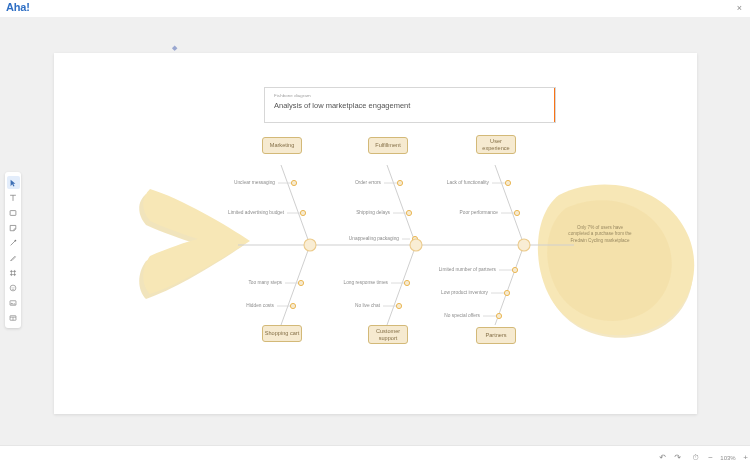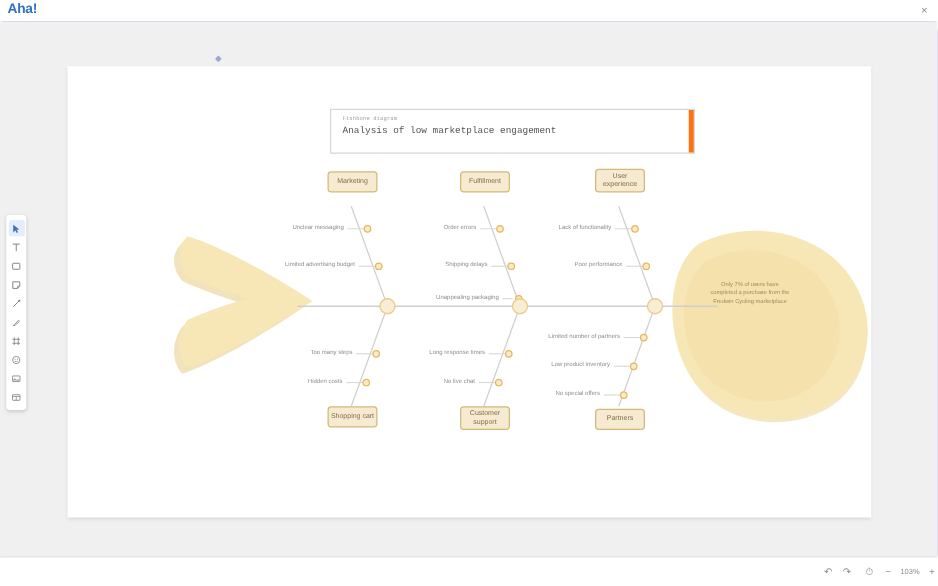--- a/index.html
+++ b/index.html
@@ -6,22 +6,21 @@
   html, body {
     margin: 0; padding: 0;
     width: 750px; height: 469px;
     overflow: hidden;
     background: #ffffff;
     font-family: "Liberation Sans", sans-serif;
   }
   #app {
     position: relative;
     width: 750px; height: 469px;
-    background: #8b5cf6;
-    border-radius: 26px;
+    background: #b91c1c;
   }
 
   
   .topbar {
     position: absolute; left: 0; top: 0;
     width: 750px; height: 17px;
     background: #ffffff;
   }
   .brand {
     position: absolute; left: 6px; top: 1px;
@@ -79,21 +78,21 @@
 
   
   .infobox {
     position: absolute; left: 210px; top: 34px;
     width: 292px; height: 36px;
     border: 1px solid #d7d7d7;
     background: #ffffff;
     display: flex;
   }
   .infobox .cell { padding: 5px 9px; }
-  .infobox .cell.title { flex: 1 1 auto; border-right: 4px solid #f97316; font-family: Liberation Mono, monospace; }
+  .infobox .cell.title { flex: 1 1 auto; border-right: 1px solid #f97316; }
   .infobox .cell.date  { width: 114px; }
   .info-label {
     font-size: 4.4px; color: #a0a0a0;
     letter-spacing: .1px; margin-bottom: 3px;
   }
   .info-value { font-size: 7.5px; color: #545454; }
 
   
   .diagram {
     position: absolute; left: 0; top: 0;

